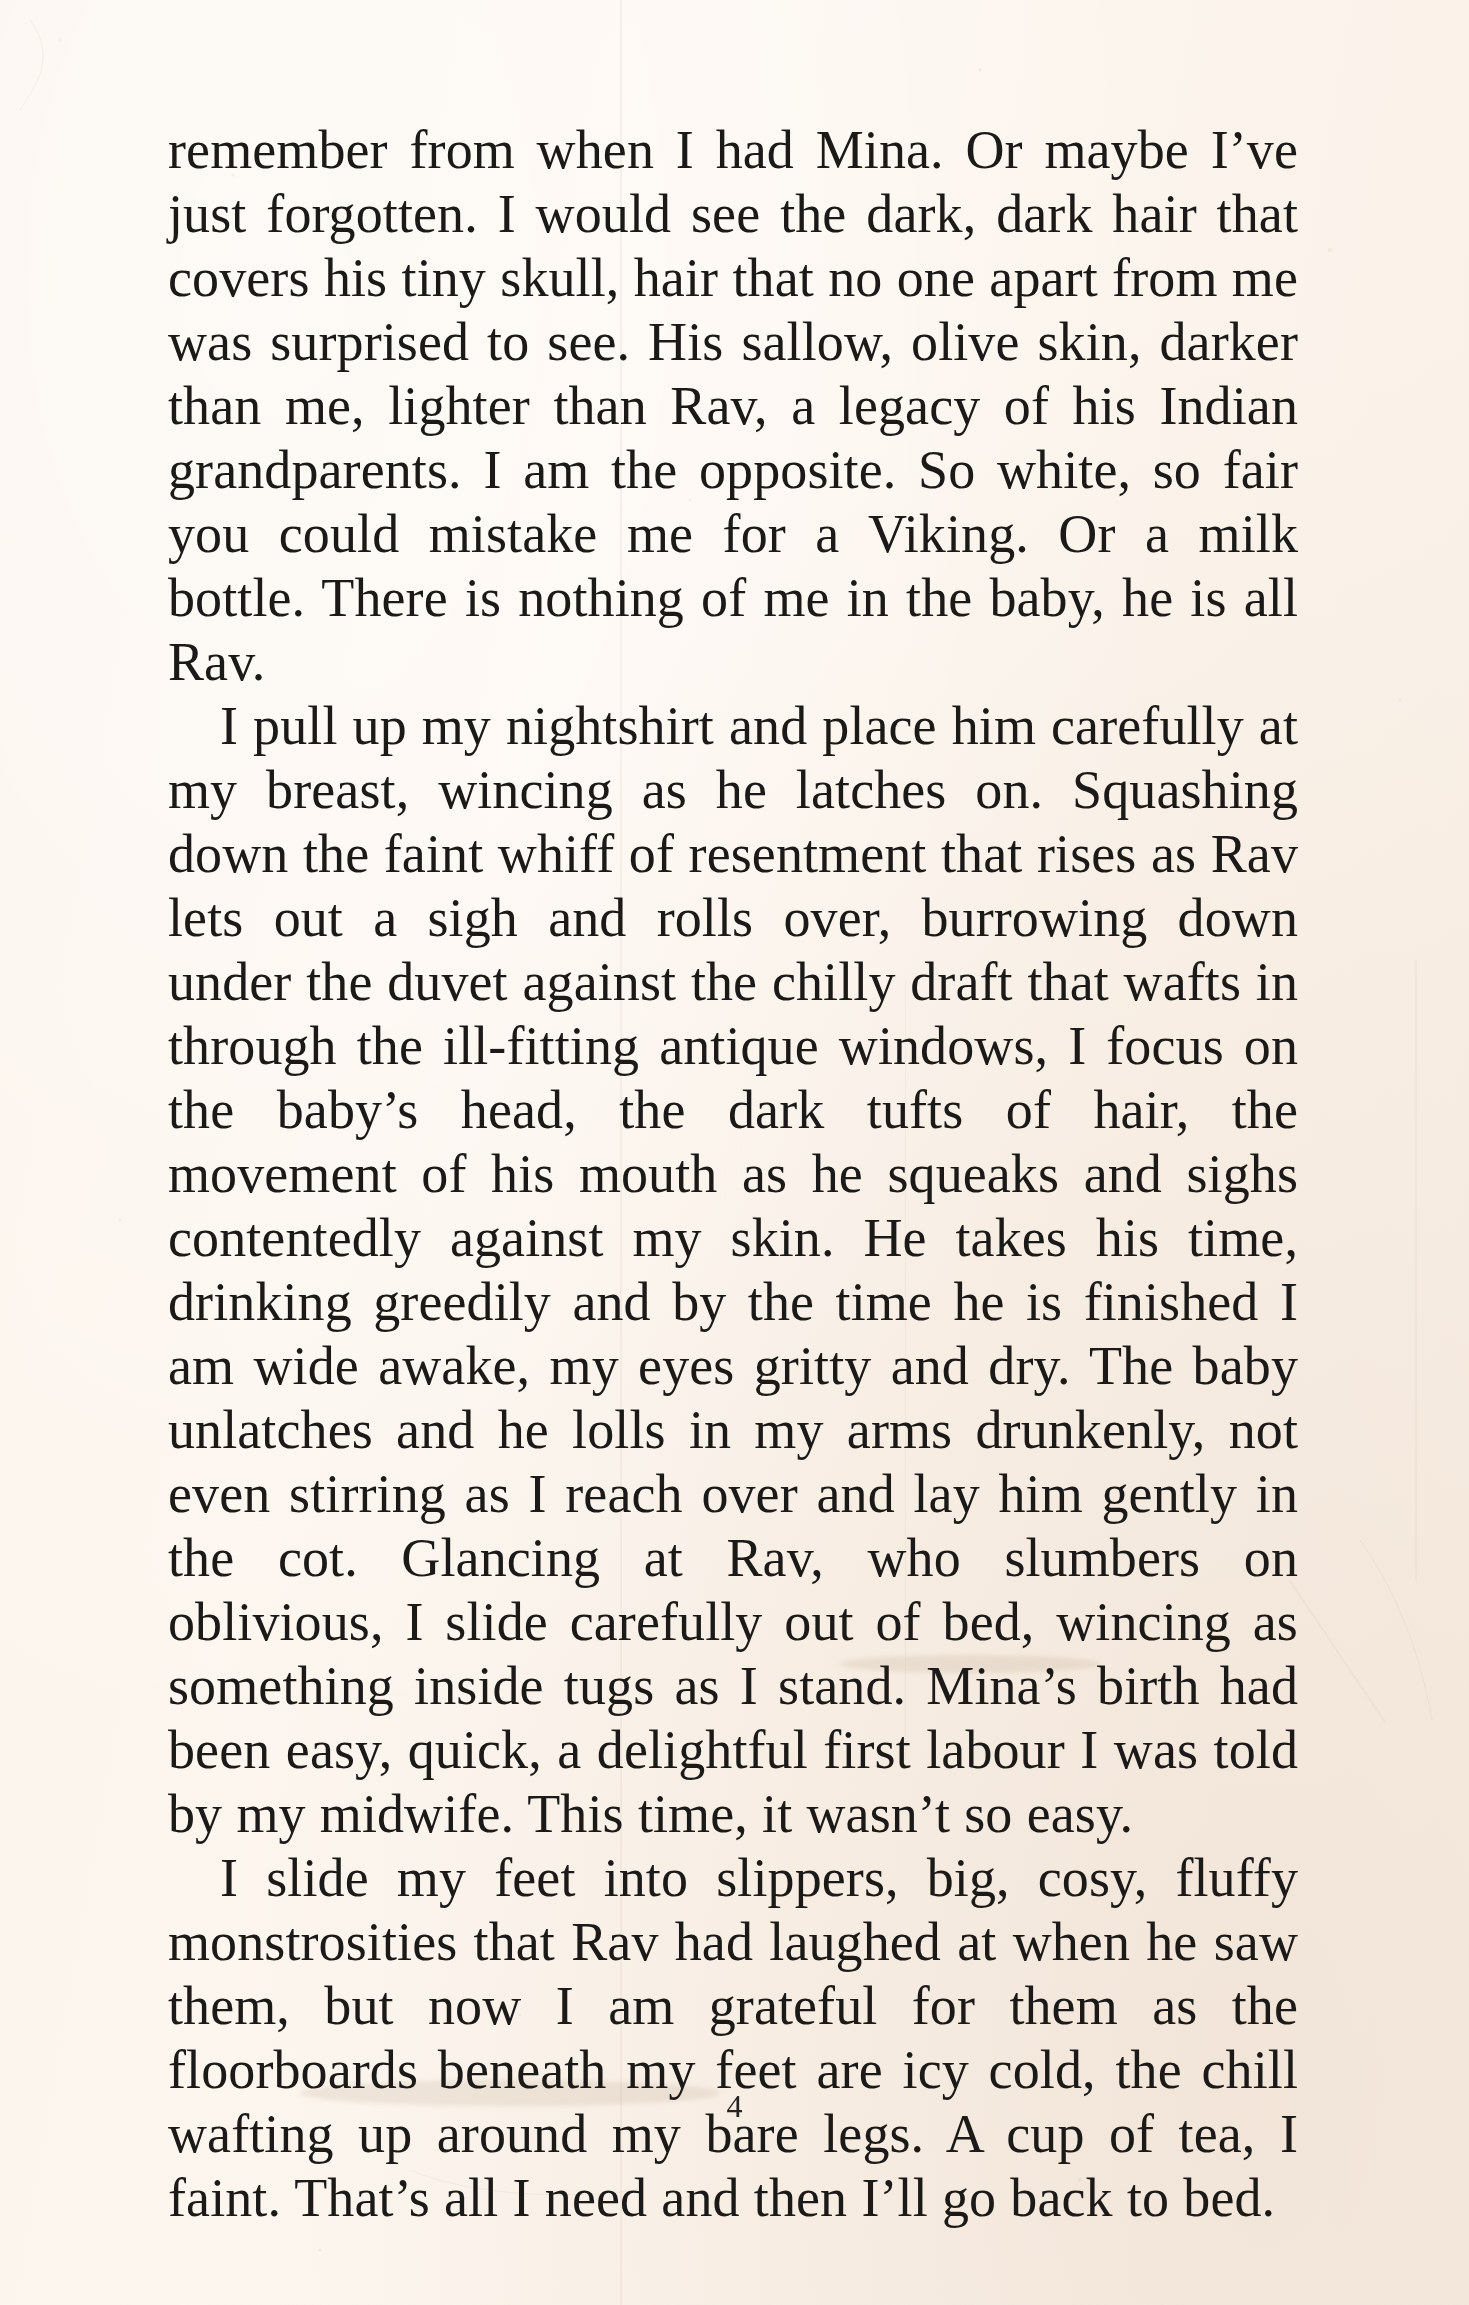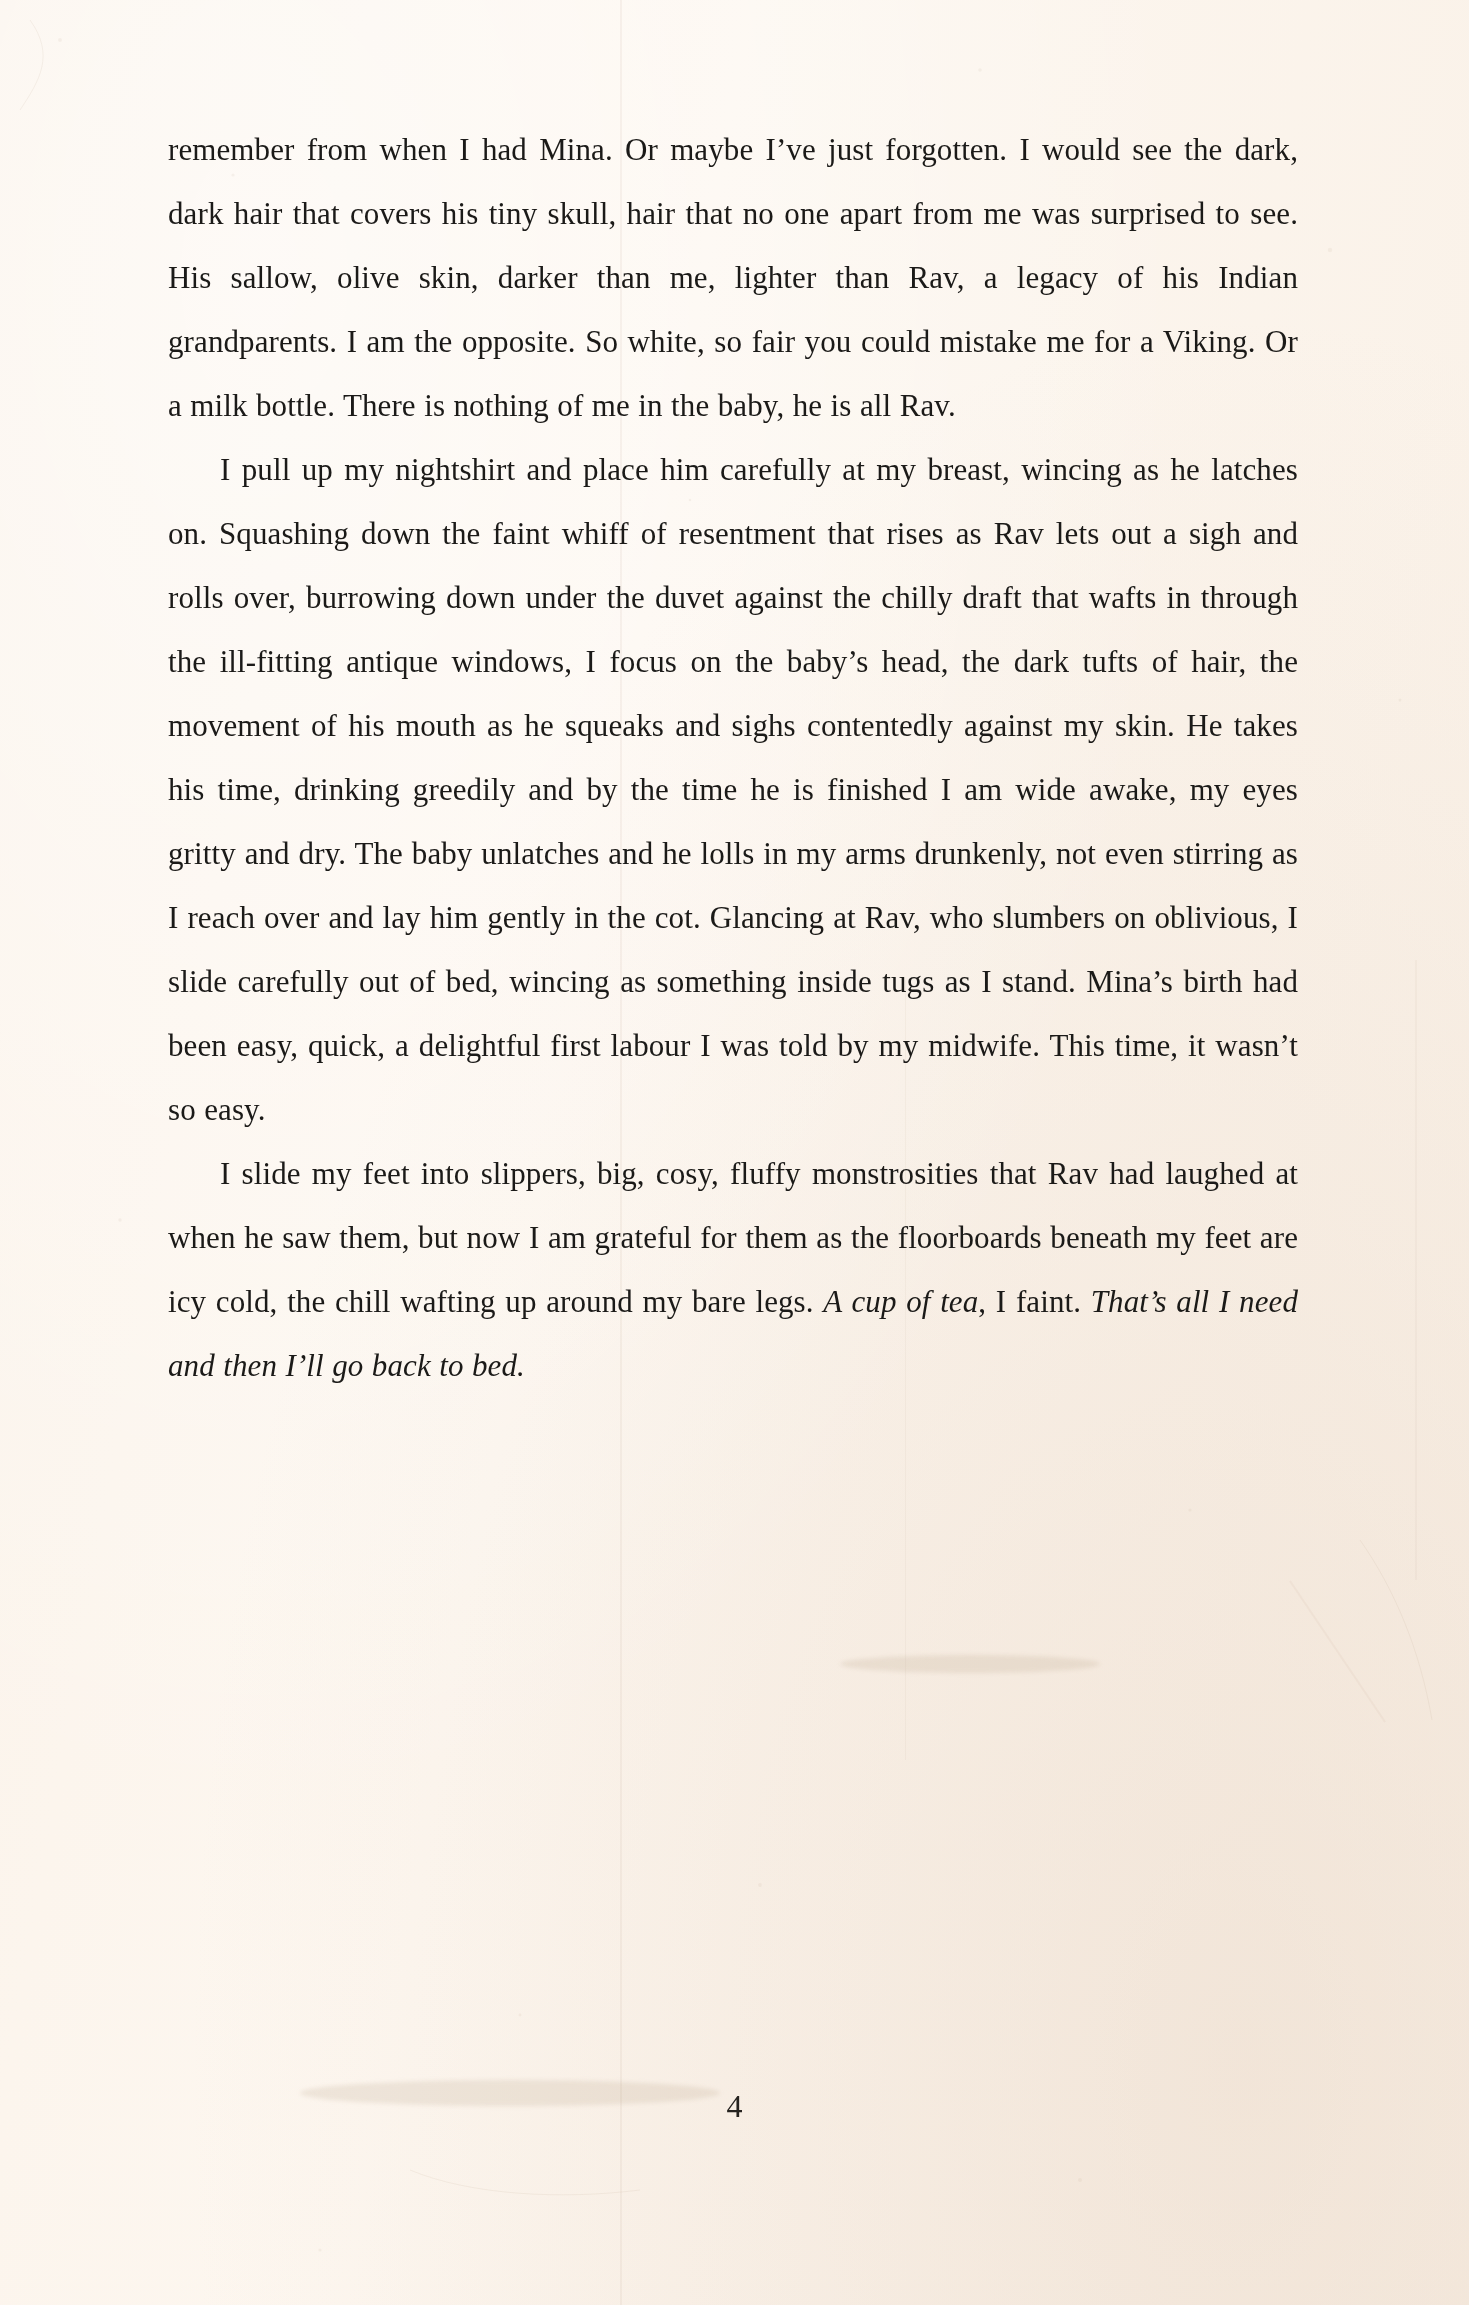--- a/index.html
+++ b/index.html
@@ -33,32 +33,31 @@
     pointer-events: none;
   }
   .text-column {
     position: absolute;
     left: 168px;
     top: 118px;
     width: 1130px;
   }
   p {
     margin: 0;
-    font-size: 31px;
+    font-size: 54px;
     line-height: 64px;
     text-align: justify;
     text-justify: inter-word;
     letter-spacing: 0.1px;
     word-spacing: 0.6px;
   }
   p.indent {
     text-indent: 52px;
   }
   .it {
-    font-style: italic;
   }
   .folio {
     position: absolute;
     left: 0;
     right: 0;
     top: 2088px;
     text-align: center;
     font-size: 32px;
     color: #25221f;
   }

